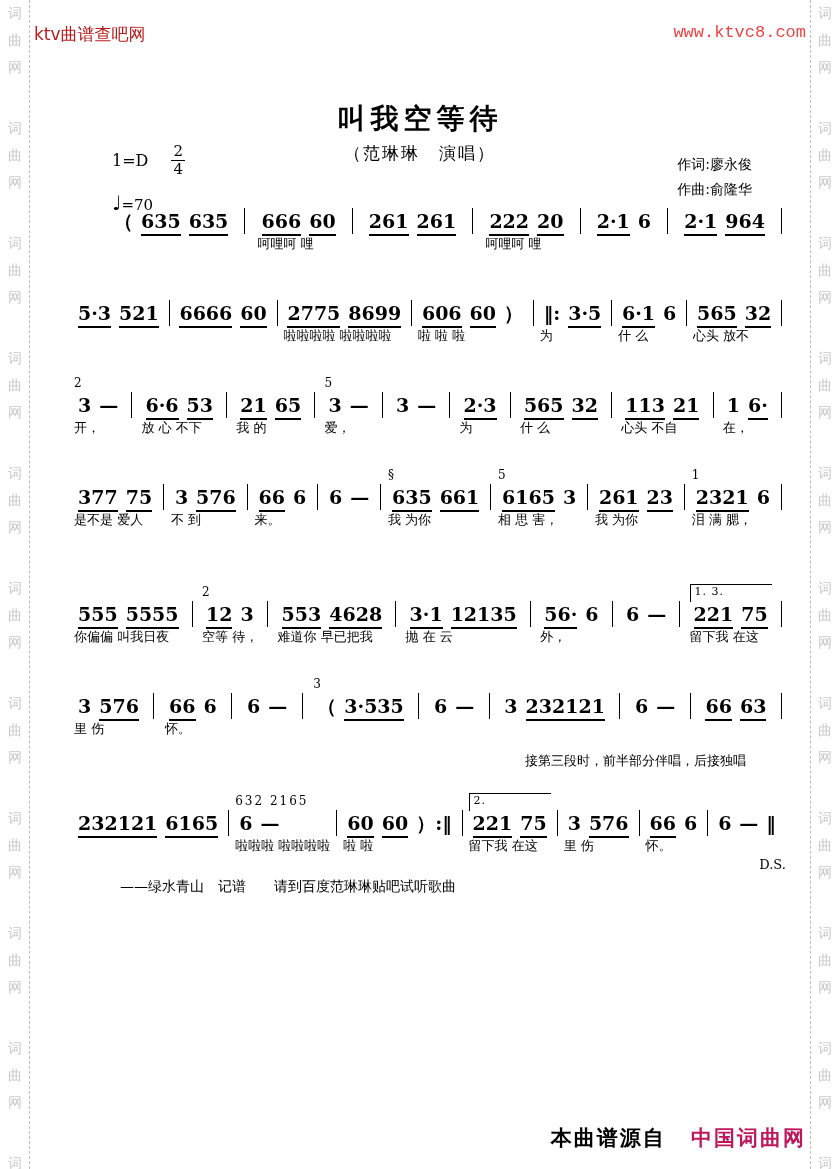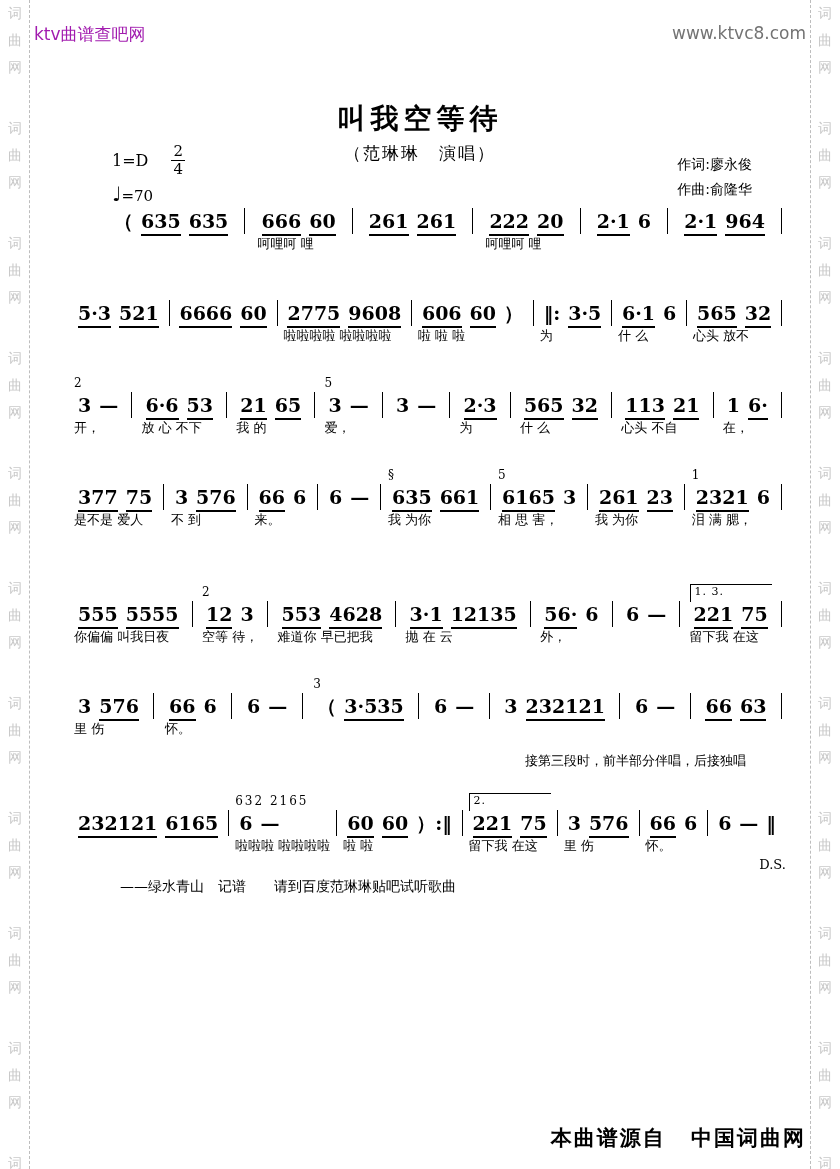--- a/index.html
+++ b/index.html
@@ -21,21 +21,21 @@
 
   .title{position:absolute;top:100px;left:0;right:0;text-align:center;font-size:28px;
          letter-spacing:5px;font-weight:bold;}
   .subtitle{position:absolute;top:142px;left:0;right:0;text-align:center;font-size:17px;letter-spacing:2px;}
   .credits{position:absolute;top:152px;right:88px;font-size:14px;line-height:1.75;}
 
   .keysig{position:absolute;top:143px;left:112px;font-family:"DejaVu Serif",serif;font-size:16px;}
   .key-row{display:flex;align-items:center;gap:23px;}
   .frac{display:inline-flex;flex-direction:column;align-items:center;line-height:1.1;font-size:15px;}
   .frac .den{border-top:1px solid #000;padding:0 2px;}
-  .tempo-row{margin-top:5px;font-size:15px;}
+  .tempo-row{margin-top:14px;font-size:15px;}
   .tempo-row .glyph{font-size:20px;}
 
   
   #score{position:absolute;top:192px;left:72px;right:58px;}
   .score-line{position:relative;margin-bottom:31px;}
   .score-line.indent .measure-row{padding-left:36px;}
   .measure-row{display:flex;justify-content:space-between;align-items:flex-end;}
   .measure{position:relative;display:flex;flex-direction:column;justify-content:flex-end;padding:0 2px;}
   .m-above{height:17px;font-size:12px;font-family:"DejaVu Serif",serif;white-space:nowrap;letter-spacing:2px;}
   .m-above.volta{border-top:1px solid #000;border-left:1px solid #000;padding-left:4px;
@@ -147,22 +147,22 @@
       <span class="wm-char">网</span>
       <span class="wm-gap"></span>
       <span class="wm-char">词</span>
       <span class="wm-gap"></span>
       <span class="wm-gap"></span>
     </div>
   <div class="dash left"></div>
   <div class="dash right"></div>
 
   <div class="hdr">
-    <span class="site-name" style="color: #a21caf;">ktv曲谱查吧网</span>
-    <span class="site-url" style="color: #737373;">www.ktvc8.com</span>
+    <span class="site-name" style="color: #b91c1c;">ktv曲谱查吧网</span>
+    <span class="site-url" style="color: #ef4444; font-family: Liberation Mono, monospace;">www.ktvc8.com</span>
   </div>
 
   <div class="title">叫我空等待</div>
   <div class="subtitle">（范琳琳　演唱）</div>
 
   <div class="credits">
     <div>作词:廖永俊</div>
     <div>作曲:俞隆华</div>
   </div>
 
@@ -229,21 +229,21 @@
           </div>
           <div class="barline"></div>
           <div class="measure">
             <div class="m-above"></div>
             <div class="m-notes"><span class="tok beam">6666</span><span class="tok beam">60</span></div>
             <div class="m-lyrics"></div>
           </div>
           <div class="barline"></div>
           <div class="measure">
             <div class="m-above"></div>
-            <div class="m-notes"><span class="tok beam">2775</span><span class="tok beam">9608</span></div>
+            <div class="m-notes"><span class="tok beam">2775</span><span class="tok beam">8699</span></div>
             <div class="m-lyrics">啦啦啦啦 啦啦啦啦</div>
           </div>
           <div class="barline"></div>
           <div class="measure">
             <div class="m-above"></div>
             <div class="m-notes"><span class="tok beam">606</span><span class="tok beam">60</span><span class="tok">）</span></div>
             <div class="m-lyrics">啦 啦 啦</div>
           </div>
           <div class="barline"></div>
           <div class="measure">
@@ -520,16 +520,16 @@
             <div class="m-below">D.S.</div>
           </div>
         </div>
       </div>
     </div>
 
   <div class="transcriber">——绿水青山　记谱　　请到百度范琳琳贴吧试听歌曲</div>
 
   <div class="bottom-credit">
     <span>本曲谱源自</span>
-    <span class="site" style="color: #000000;">中国词曲网</span>
+    <span class="site" style="color: #be185d;">中国词曲网</span>
   </div>
 
 </div>
 
 </body></html>

